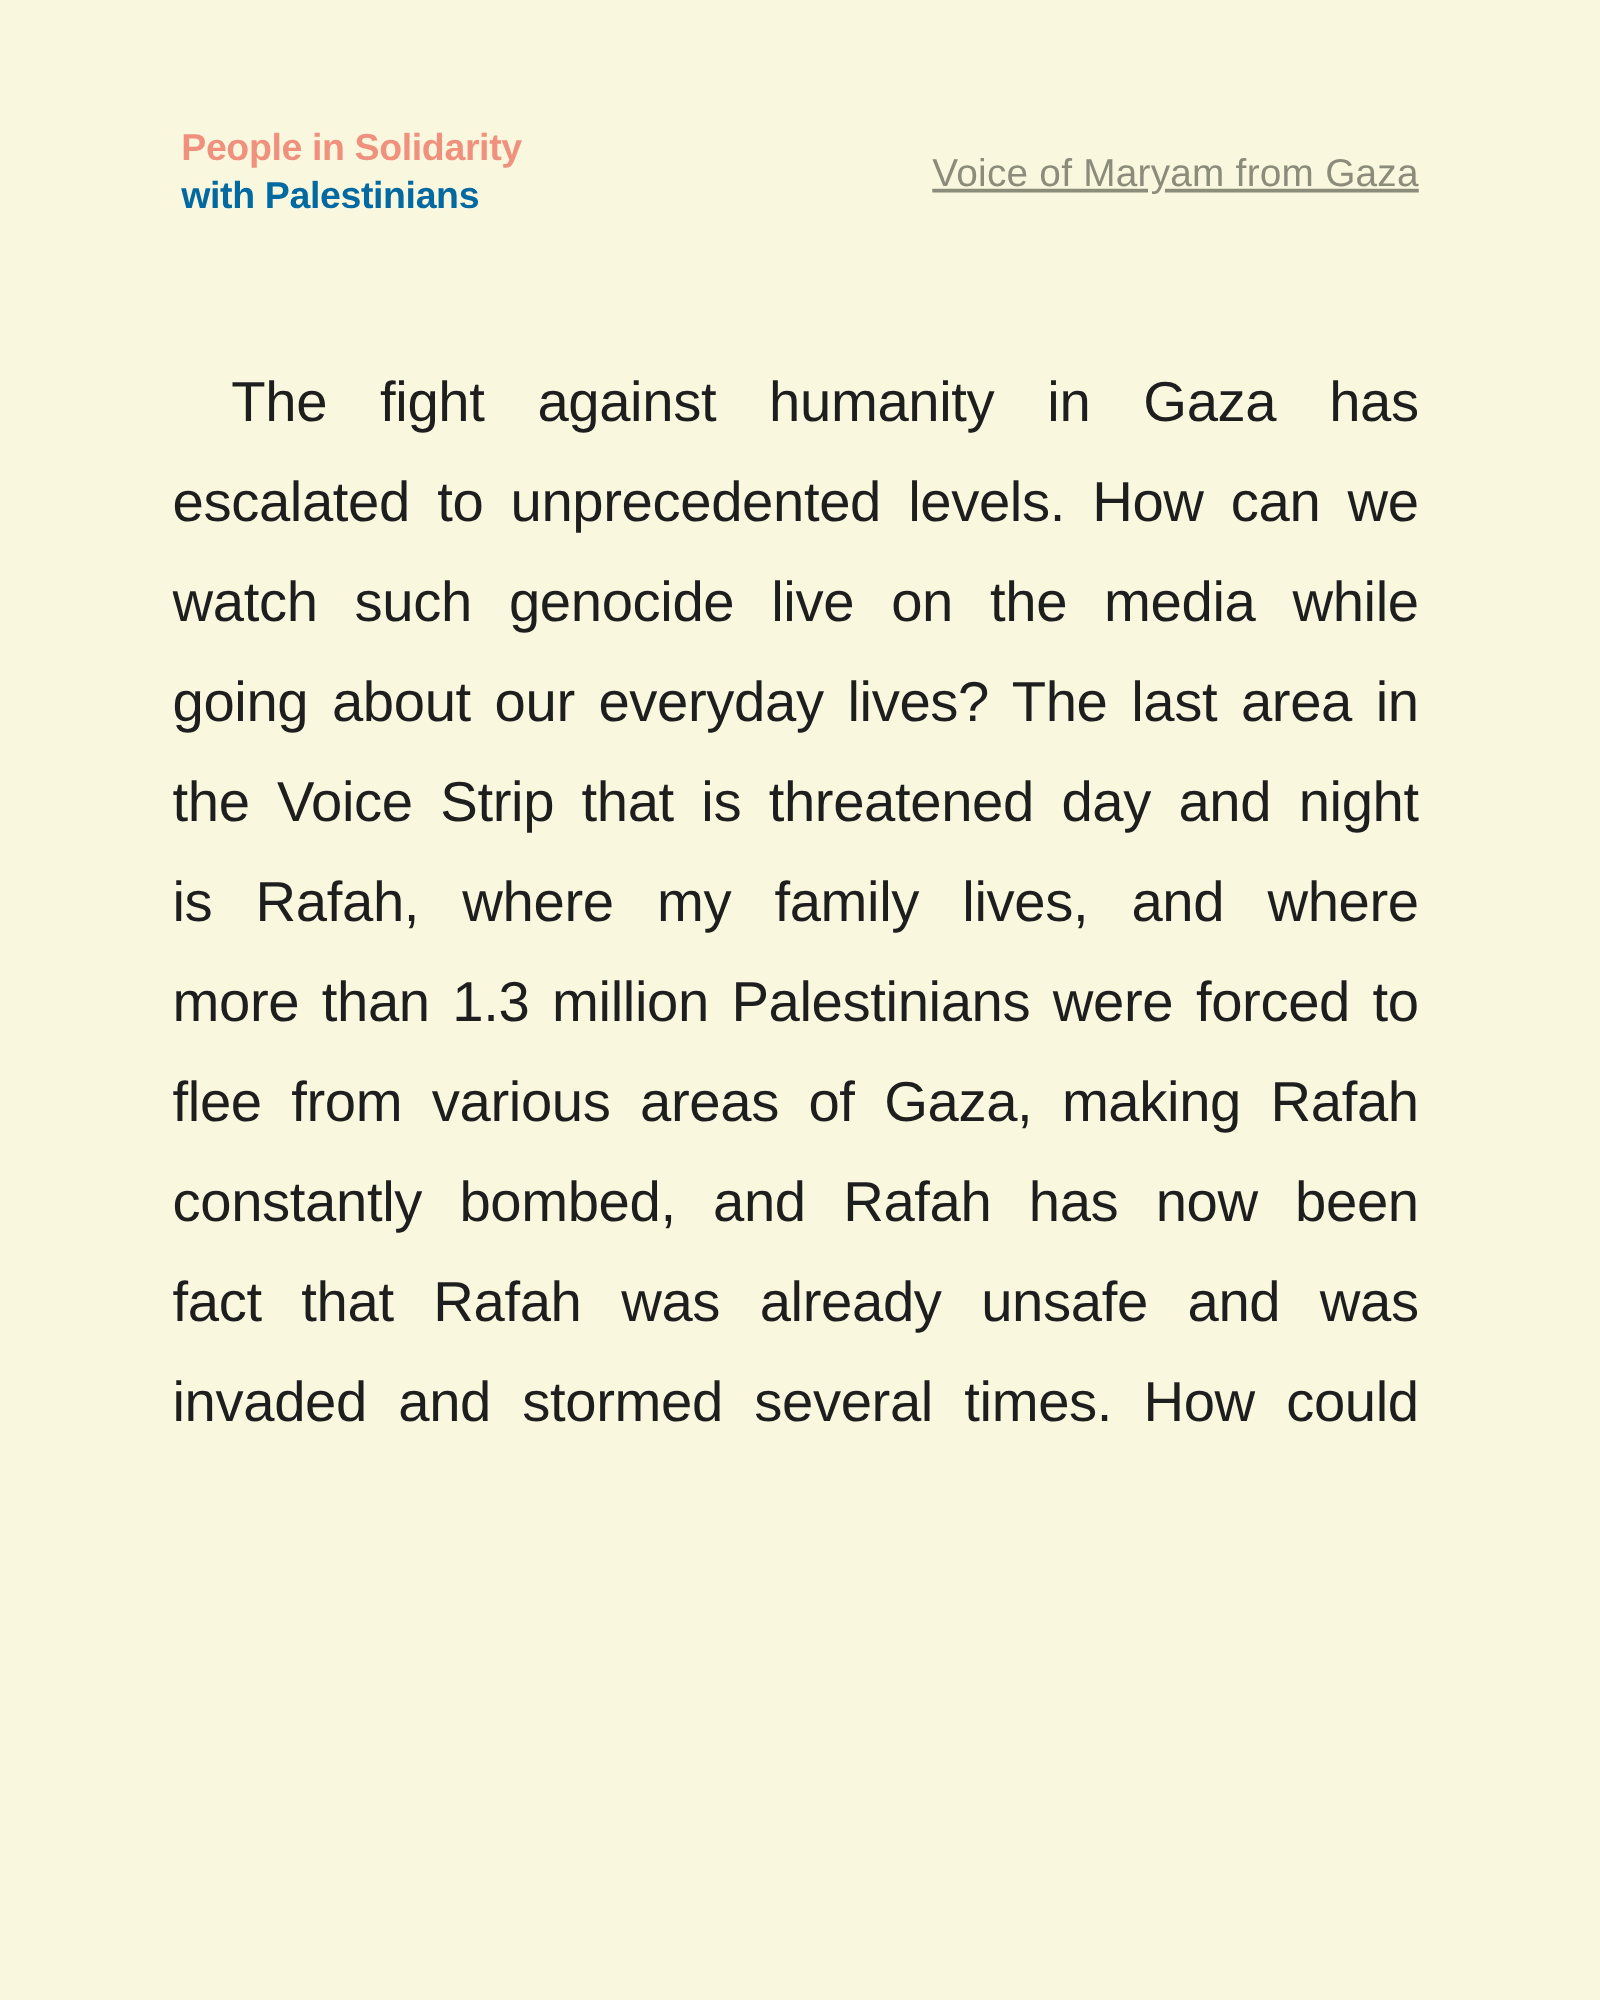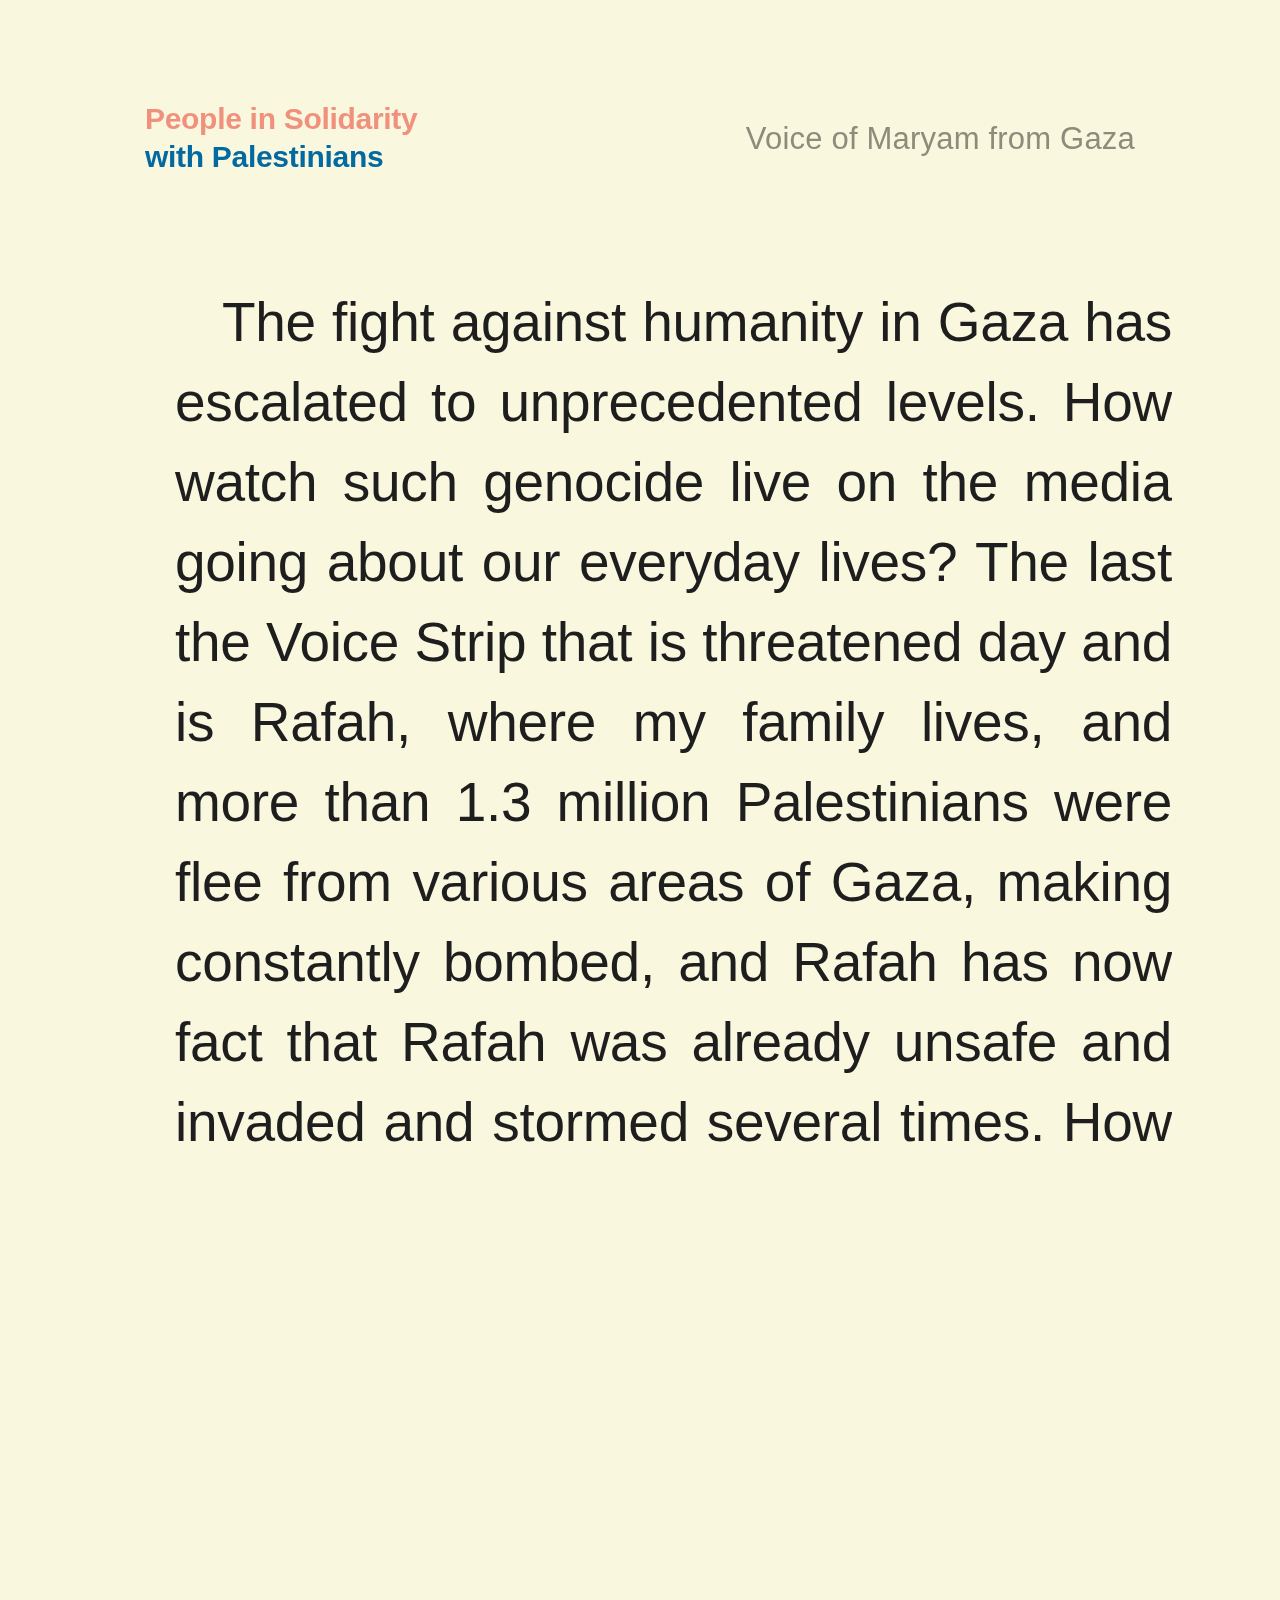--- a/index.html
+++ b/index.html
@@ -28,32 +28,32 @@
   .brand-line1 { color: #f0917e; }
   .brand-line2 { color: #0369a1; }
   .doc-title {
     position: absolute;
     right: 145px;
     top: 121px;
     font-size: 31px;
     font-weight: 400;
     color: #8c8c7b;
     letter-spacing: 0.2px;
+    text-decoration: underline;
   }
   
   .body-text {
     position: absolute;
     left: 138px;
     top: 282px;
     width: 997px;
     color: #1e1e1e;
-    font-size: 55px;
+    font-size: 45px;
     letter-spacing: -0.3px;
     font-weight: 400;
-    margin-left: 37px;
   }
   .line {
     height: 80px;
     line-height: 80px;
     text-align: justify;
     text-align-last: justify;
     white-space: nowrap;
     overflow: hidden;
   }
   .line.indent { padding-left: 47px; }

